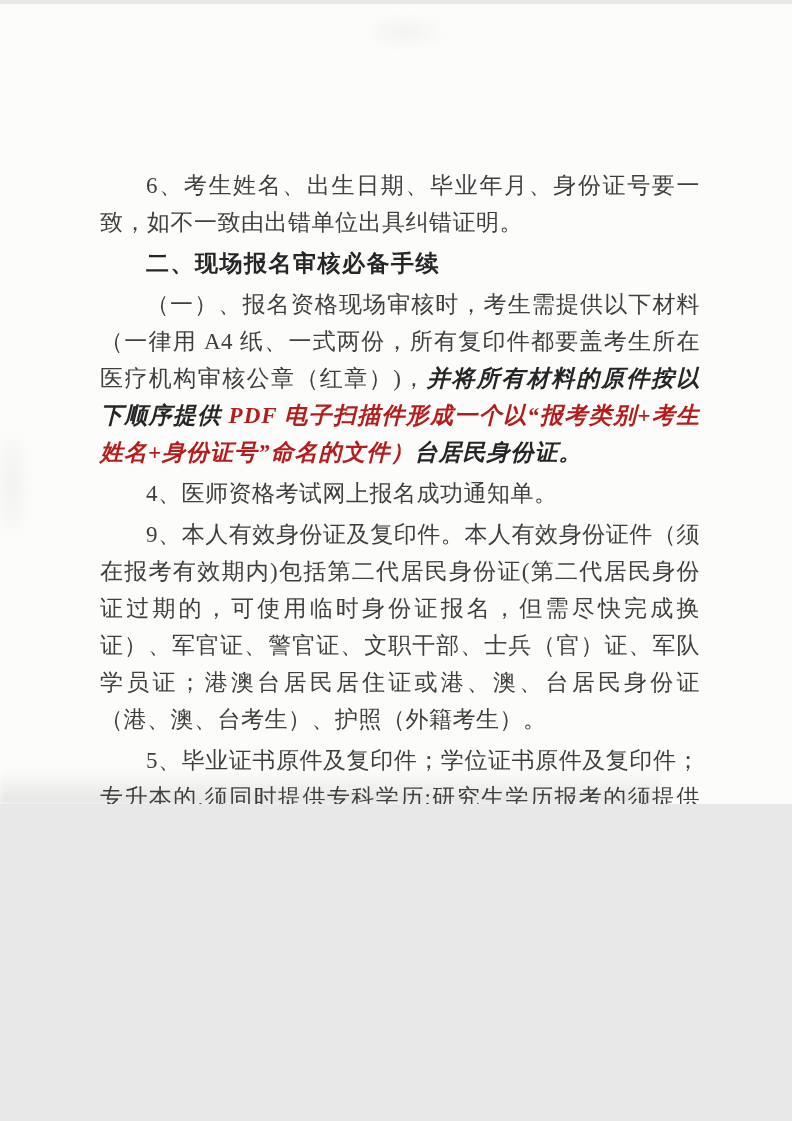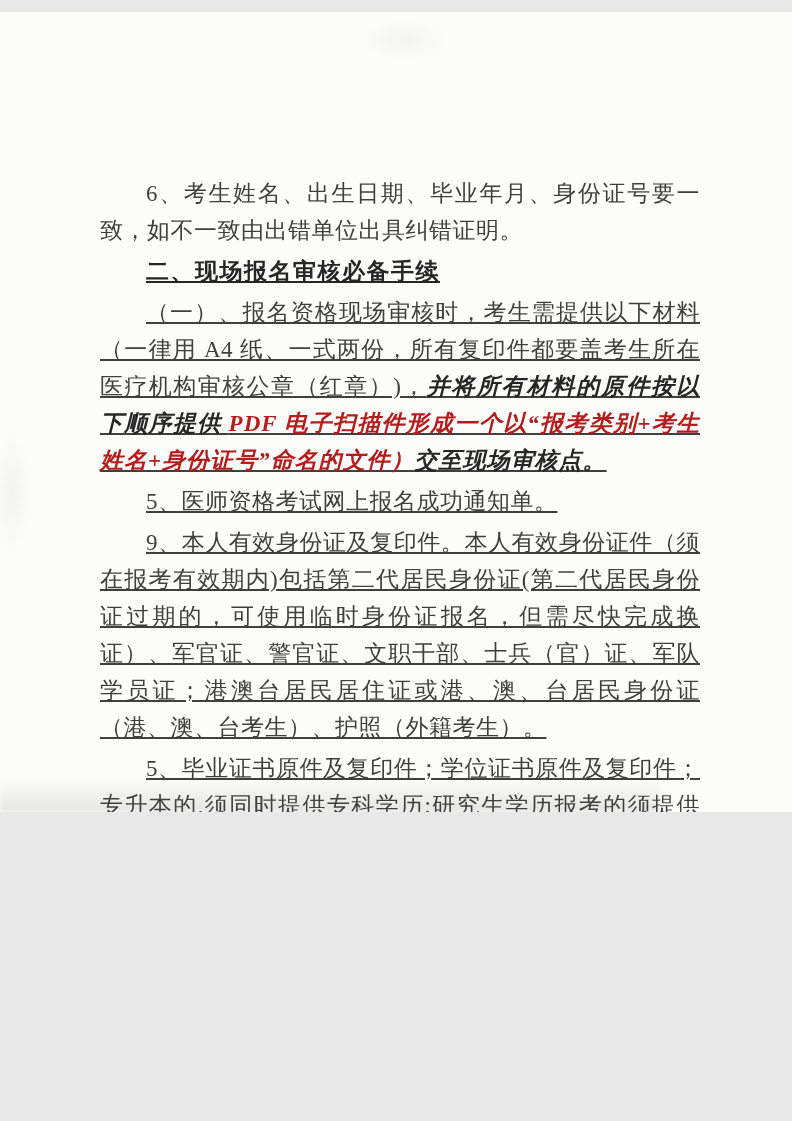--- a/index.html
+++ b/index.html
@@ -4,41 +4,41 @@
 <style>
   html, body {
     margin: 0;
     padding: 0;
     background: #e8e8e8;
   }
   .page {
     position: relative;
     width: 792px;
     height: 800px;
-    margin: 12px auto;
+    margin: 4px auto;
     background: var(--paper, #fcfcfb);
     overflow: hidden;
     font-family: "Liberation Serif", "DejaVu Serif", serif;
     color: var(--ink, #3f3f3f);
   }
   .text-block {
     position: absolute;
     left: 100px;
     top: 163px;
     width: 600px;
   }
   .para {
     margin: 0;
     font-size: 23px;
     line-height: 37px;
     text-align: justify;
     text-indent: 2em;
     letter-spacing: 0.5px;
   }
-  .para + .para { margin-top: 4px; text-decoration: underline; }
+  .para + .para { margin-top: 4px; }
   .heading {
     font-family: "Liberation Sans", "DejaVu Sans", sans-serif;
     font-weight: bold;
     color: var(--heading-ink, #282828);
     letter-spacing: 1.5px;
   }
   .run-bold {
     font-weight: bold;
     font-style: italic;
     color: var(--heading-ink, #242424);
@@ -91,23 +91,23 @@
   <div class="artifact artifact-left-smudge-1"></div>
   <div class="artifact artifact-left-smudge-2"></div>
   <div class="artifact artifact-bottom-band"></div>
 
   <div class="text-block">
 
     <p class="para">6、考生姓名、出生日期、毕业年月、身份证号要一致，如不一致由出错单位出具纠错证明。</p>
 
     <p class="para heading">二、现场报名审核必备手续</p>
 
-    <p class="para"><span>（一）、报名资格现场审核时，考生需提供以下材料（一律用 A4 纸、一式两份，所有复印件都要盖考生所在医疗机构审核公章（红章）)，</span><span class="run-bold">并将所有材料的原件按以下顺序提供 </span><span class="run-red">PDF 电子扫描件形成一个以“报考类别+考生姓名+身份证号”命名的文件）</span><span class="run-bold">交至现场审核点。</span></p>
+    <p class="para"><span>（一）、报名资格现场审核时，考生需提供以下材料（一律用 A4 纸、一式两份，所有复印件都要盖考生所在医疗机构审核公章（红章）)，</span><span class="run-bold">并将所有材料的原件按以下顺序提供 </span><span class="run-red">PDF 电子扫描件形成一个以“报考类别+考生姓名+身份证号”命名的文件）</span><span class="run-bold">台居民身份证。</span></p>
 
-    <p class="para">5、医师资格考试网上报名成功通知单。</p>
+    <p class="para">4、医师资格考试网上报名成功通知单。</p>
 
     <p class="para">9、本人有效身份证及复印件。本人有效身份证件（须在报考有效期内)包括第二代居民身份证(第二代居民身份证过期的，可使用临时身份证报名，但需尽快完成换证）、军官证、警官证、文职干部、士兵（官）证、军队学员证；港澳台居民居住证或港、澳、台居民身份证（港、澳、台考生）、护照（外籍考生）。</p>
 
     <p class="para">5、毕业证书原件及复印件；学位证书原件及复印件；专升本的,须同时提供专科学历;研究生学历报考的须提供本科学历;全日制本科及以上学历须提供学位证书;非大陆学历须提交教育部留学认证中心出具的《国外学历学位认证书》。</p>
 
 
   </div>
 
   <div class="page-number">- 2 -</div>
 

